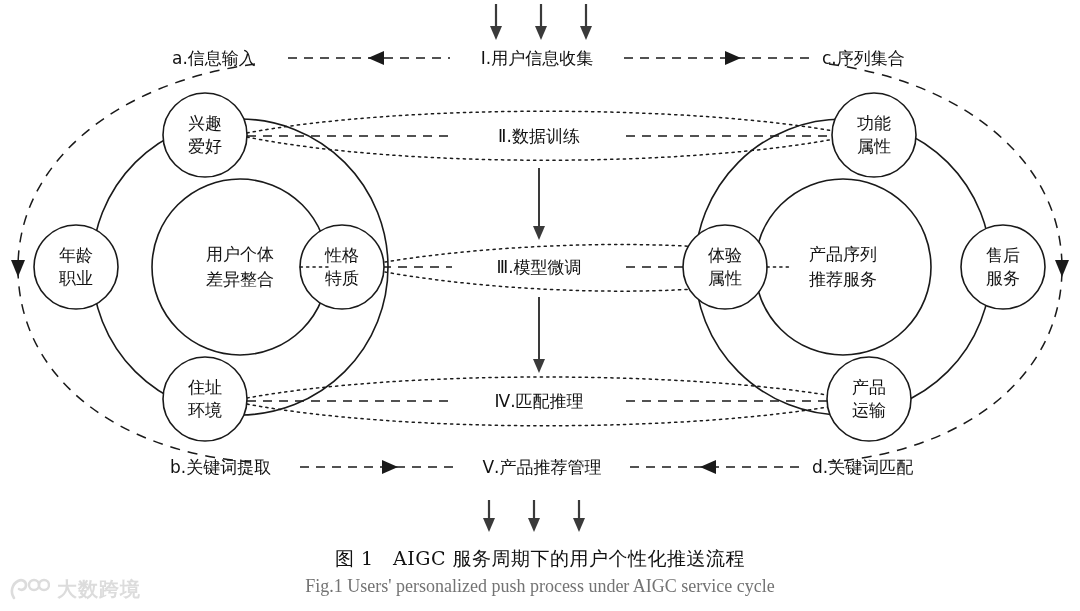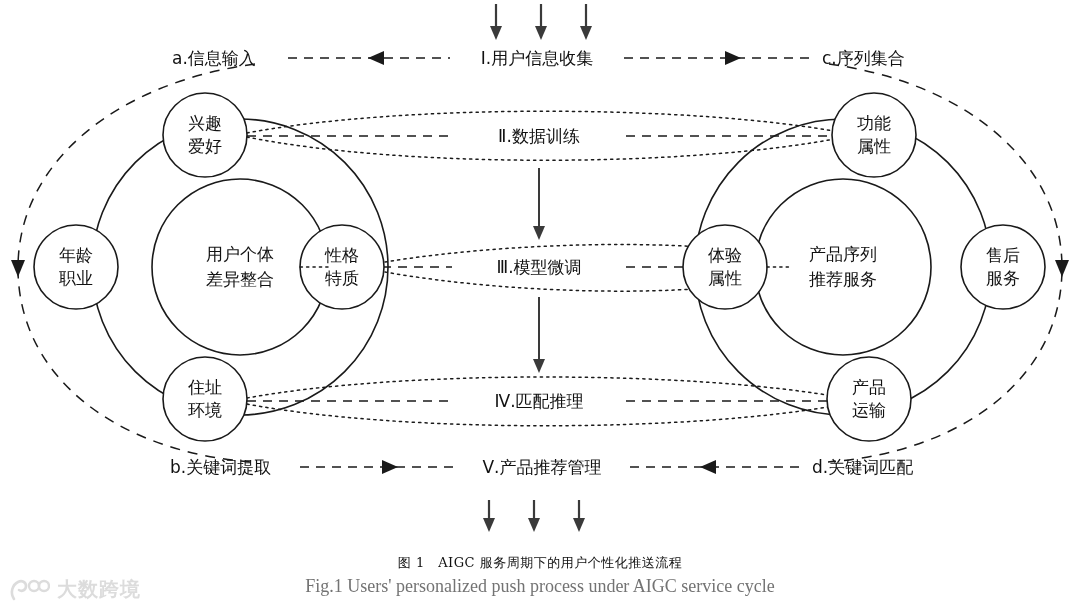--- a/index.html
+++ b/index.html
@@ -100,37 +100,37 @@
   }
   #caption-block {
     position: absolute;
     left: 0;
     right: 0;
     bottom: 14px;
     text-align: center;
   }
   .caption-cn {
     font-family: "DejaVu Serif", "Liberation Serif", serif;
-    font-size: 13px;
+    font-size: 19px;
     color: #111111;
     letter-spacing: 0.5px;
     margin-bottom: 4px;
     white-space: pre;
   }
   .caption-en {
     font-family: "Liberation Serif", "DejaVu Serif", serif;
     font-size: 18px;
     color: #737373;
   }
   #watermark {
     position: absolute;
     left: 8px;
     bottom: 8px;
     display: flex;
-    align-items: flex-end;
+    align-items: flex-start;
     gap: 7px;
     opacity: 0.30;
     pointer-events: none;
   }
   #watermark .wm-mark {
     width: 42px;
     height: 26px;
     position: relative;
   }
   #watermark .wm-text {

